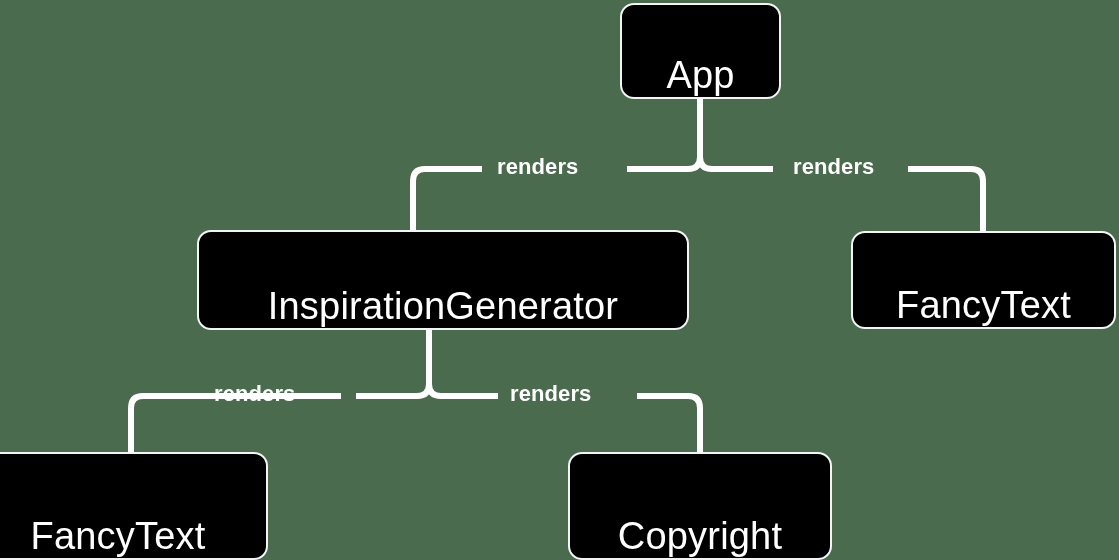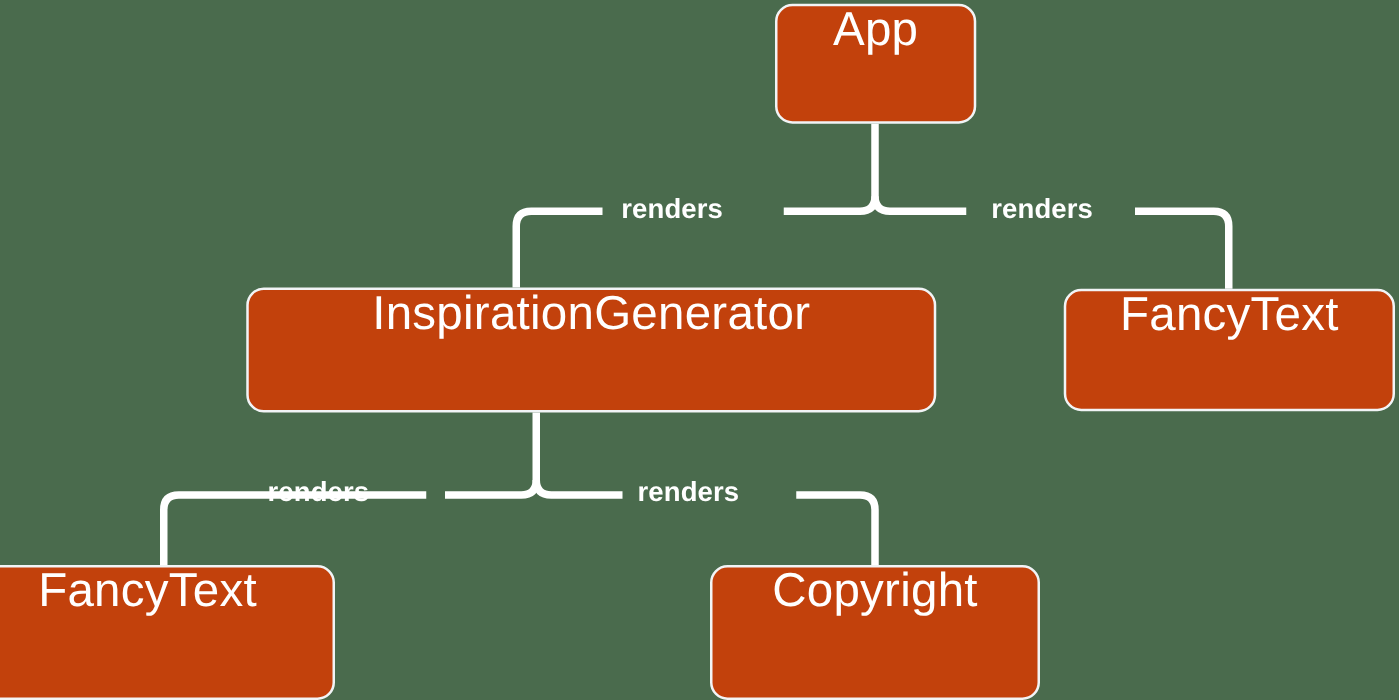--- a/index.html
+++ b/index.html
@@ -18,25 +18,25 @@
   #edge-layer {
     position: absolute;
     left: 0;
     top: 0;
     width: 1119px;
     height: 560px;
   }
   .node {
     position: absolute;
     box-sizing: border-box;
-    background: #c2410c;
+    background: #000000;
     border: 2px solid #f2f4f6;
     border-radius: 14px;
     display: flex;
-    align-items: flex-start;
+    align-items: flex-end;
     justify-content: center;
     color: #ffffff;
     font-size: 38px;
     font-weight: 400;
     letter-spacing: 0.2px;
     white-space: nowrap;
   }
   .node-label {
     line-height: 1;
     padding-bottom: 3px;
@@ -72,21 +72,21 @@
       <path d="M 341 396 L 143 396 Q 131 396 131 408 L 131 452"></path>
 
       <path d="M 637 396 L 688 396 Q 700 396 700 408 L 700 452"></path>
     </g>
   </svg>
 
   <div class="node" style="left:620px; top:3px; width:161px; height:96px;">
     <span class="node-label">App</span>
   </div>
 
-  <div class="node" style="left:197px; top:230px; width:552px; height:100px;">
+  <div class="node" style="left:197px; top:230px; width:492px; height:100px;">
     <span class="node-label">InspirationGenerator</span>
   </div>
 
   <div class="node" style="left:851px; top:231px; width:265px; height:98px;">
     <span class="node-label">FancyText</span>
   </div>
 
   <div class="node" style="left:-32px; top:452px; width:300px; height:108px;">
     <span class="node-label">FancyText</span>
   </div>

